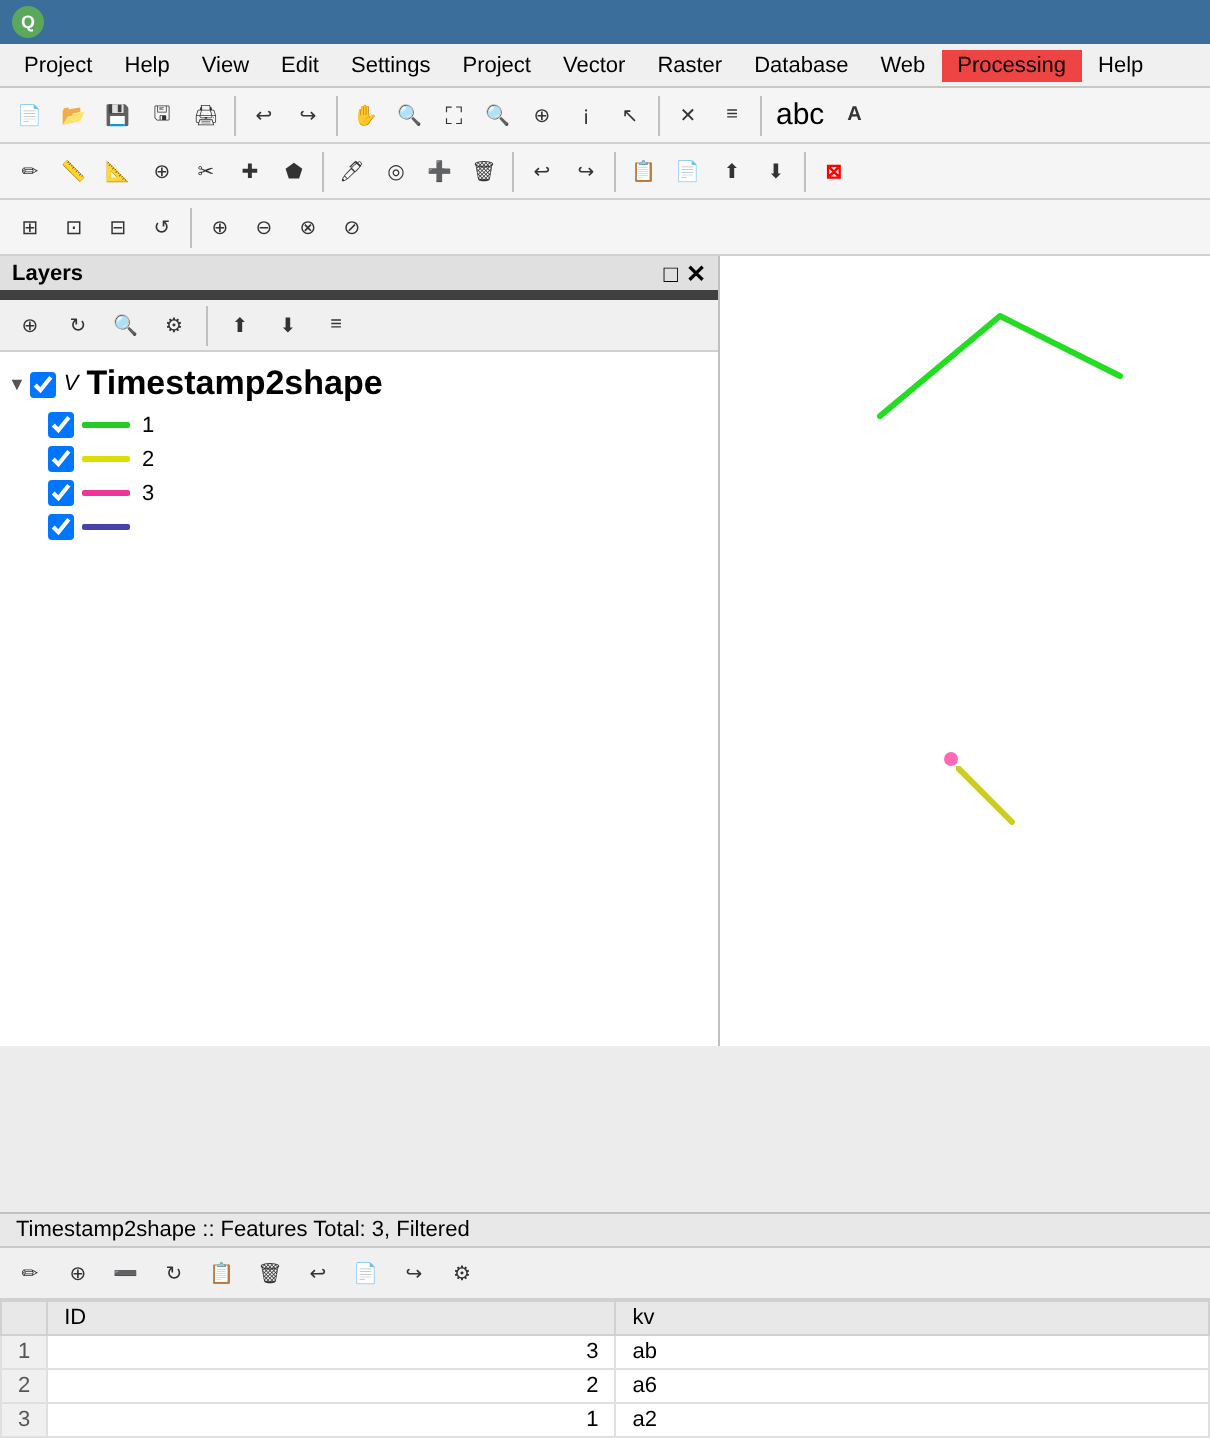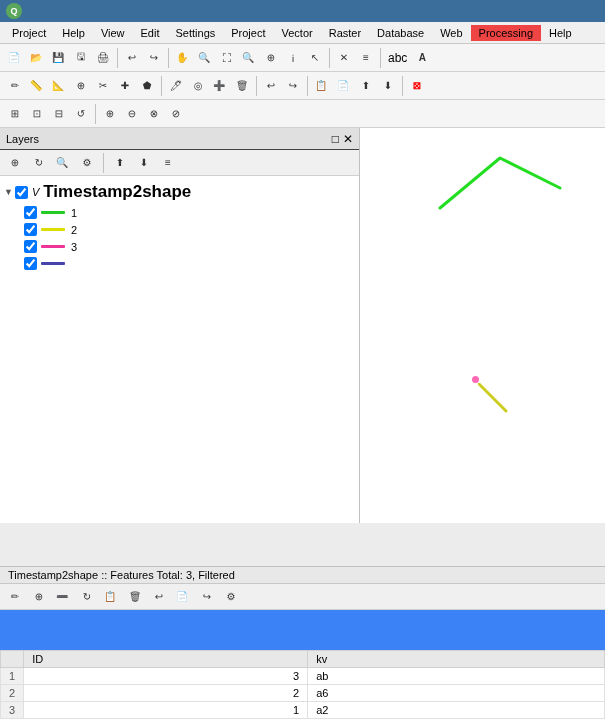--- a/index.html
+++ b/index.html
@@ -70,26 +70,26 @@
     
     #layers-panel {
       width: 360px;
       border-right: 1px solid #c0c0c0;
       background: #f5f5f5;
       display: flex;
       flex-direction: column;
     }
     #layers-header {
       background: #e0e0e0;
-      border-bottom: 1px solid #404040;
+      border-bottom: 5px solid #404040;
       height: 22px;
       display: flex;
       align-items: center;
       padding: 0 6px;
-      font-weight: normal;
+      font-weight: bold;
       font-size: 11px;
       justify-content: space-between;
     }
     #layers-header-controls {
       display: flex; gap: 4px;
     }
     #layers-toolbar {
       background: #f0f0f0;
       border-bottom: 1px solid #d0d0d0;
       height: 26px;
@@ -139,21 +139,21 @@
       flex: 1;
       background: white;
       position: relative;
       overflow: hidden;
     }
 
     
     #attr-table-container {
       width: 605px;
       border-top: 1px solid #c0c0c0;
-      background: #3b82f6;
+      background: #6d28d9;
       position: absolute;
       bottom: 0;
       left: 0;
     }
     #attr-table-header {
       background: #e8e8e8;
       padding: 2px 8px;
       font-size: 11px;
       border-bottom: 1px solid #c8c8c8;
       display: flex;
@@ -165,21 +165,20 @@
       display: flex;
       align-items: center;
       padding: 2px 4px;
       gap: 2px;
       border-bottom: 1px solid #d0d0d0;
     }
     #attr-table {
       width: 100%;
       border-collapse: collapse;
       font-size: 11px;
-      margin-top: 40px;
     }
     #attr-table th {
       background: #e8e8e8;
       border: 1px solid #d0d0d0;
       padding: 2px 8px;
       text-align: left;
       font-weight: normal;
     }
     #attr-table td {
       border: 1px solid #e0e0e0;
@@ -254,21 +253,21 @@
   <div class="tb-btn">🔍</div>
   <div class="tb-btn" style="font-size:12px">⛶</div>
   <div class="tb-btn">🔍</div>
   <div class="tb-btn">⊕</div>
   <div class="tb-btn">ℹ</div>
   <div class="tb-btn">↖</div>
   <div class="toolbar-separator"></div>
   <div class="tb-btn">✕</div>
   <div class="tb-btn">≡</div>
   <div class="toolbar-separator"></div>
-  <span style="font-size:12px;padding:0 4px;">abc</span>
+  <span style="font-size:15px;padding:0 4px;">abc</span>
   <div class="tb-btn" style="font-weight:bold">A</div>
 </div>
 
 <div class="toolbar">
   <div class="tb-btn">✏</div>
   <div class="tb-btn">📏</div>
   <div class="tb-btn">📐</div>
   <div class="tb-btn">⊕</div>
   <div class="tb-btn">✂</div>
   <div class="tb-btn">✚</div>

